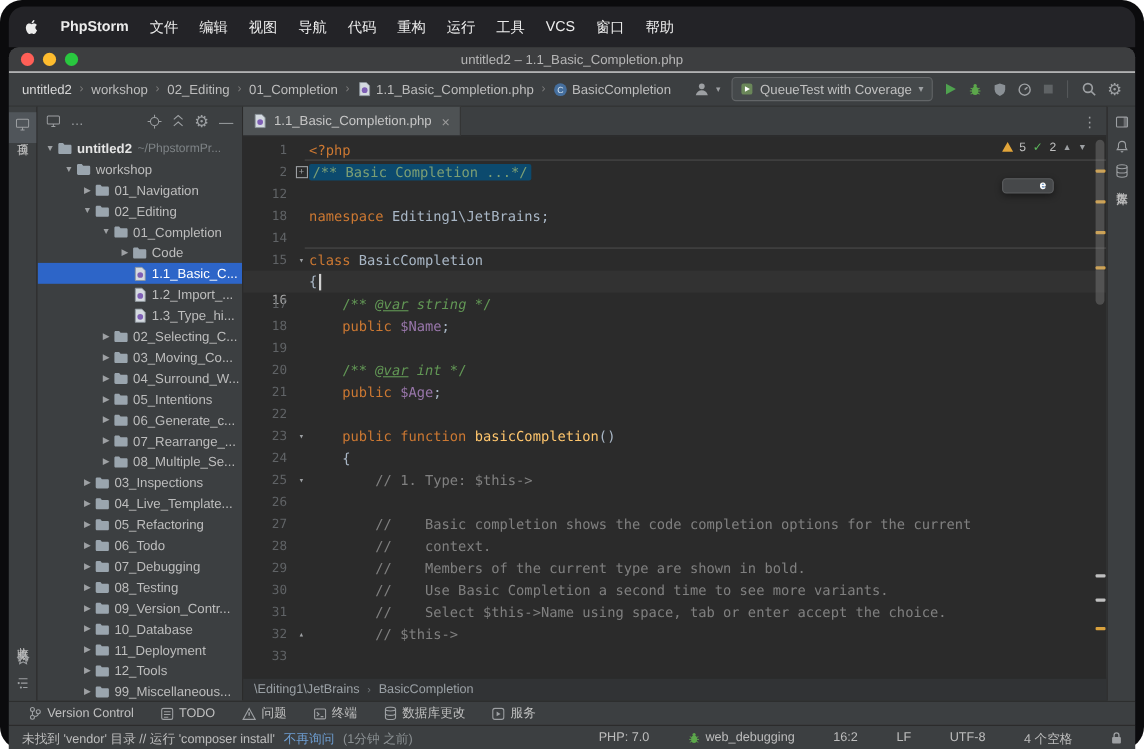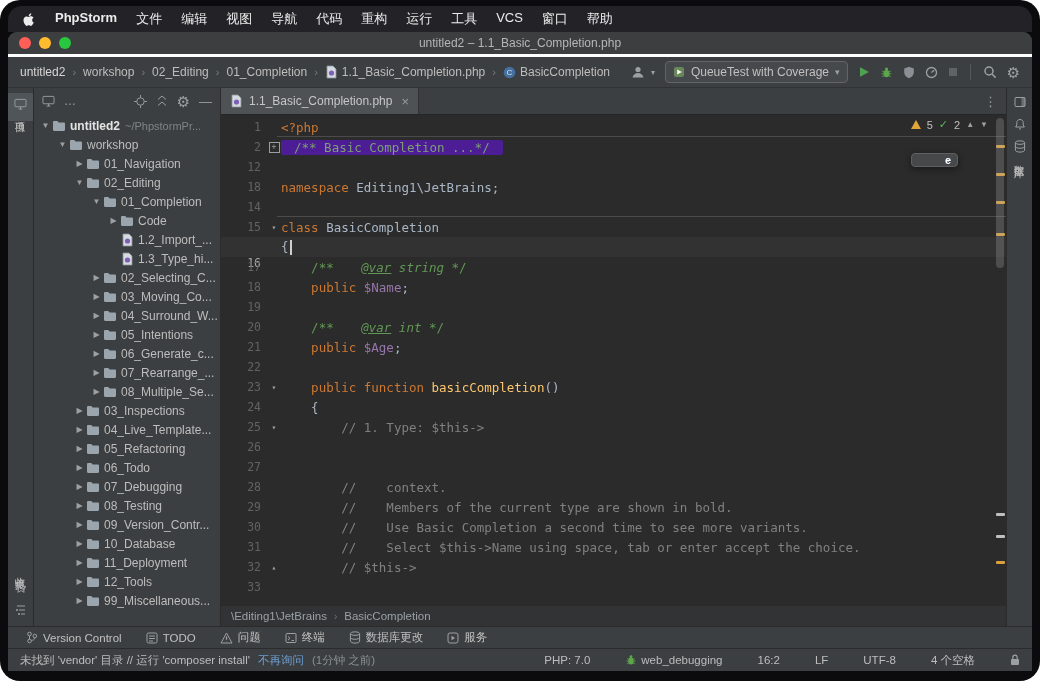--- a/index.html
+++ b/index.html
@@ -1,29 +1,29 @@
 <!DOCTYPE html>
 <html style="--menu-bg: #232327; --title-bg: #3d3e40; --chrome-bg: #3c3f41; --editor-bg: #2b2b2b; --selection-blue: #2d65c8; --caret-line: #323232; --kw-orange: #cc7832; --doc-green: #629755; --comment-gray: #808080; --var-purple: #9876aa; --fn-yellow: #ffc66d; --text-default: #a9b7c6; --ui-text: #bbbbbb; --line-number: #606366; --warning-yellow: #e2a53a; --ok-green: #5cb85c; --run-green: #4fa24f; --link-blue: #6e9fd4;"><head>
 <meta charset="utf-8">
 <style>
   html,body{margin:0;padding:0;}
   body{width:1040px;height:681px;background:#ffffff;overflow:hidden;
        font-family:"Liberation Sans",sans-serif;-webkit-font-smoothing:antialiased;}
   .frame{position:relative;width:1040px;height:681px;background:#0b0b0d;border-radius:20px;
          box-sizing:border-box;padding:6px 8px 10px;}
   
-  .menubar{height:26px;display:flex;align-items:center;padding:0 14px;color:#ececec;
+  .menubar{height:37px;display:flex;align-items:center;padding:0 14px;color:#ececec;
            font-size:13px;background:var(--menu-bg);border-radius:14px 14px 0 0;gap:19px;}
   .menubar .mitem{cursor:default;white-space:nowrap;}
   .menubar .bold{font-weight:bold;}
   .menubar .ic svg{vertical-align:-2px;}
   
   .ide{height:639px;background:var(--chrome-bg);border-radius:9px 9px 0 0;overflow:hidden;
        display:flex;flex-direction:column;color:var(--ui-text);font-size:12px;}
-  .titlebar{height:22px;flex:none;background:var(--title-bg);border-bottom:3px solid #ffffff;
+  .titlebar{height:22px;flex:none;background:var(--title-bg);border-bottom:1px solid #ffffff;
             display:flex;align-items:center;position:relative;}
   .traffic{position:absolute;left:11px;display:flex;gap:8px;}
   .tl{width:12px;height:12px;border-radius:50%;}
   .tl.red{background:#ff5f57}.tl.yellow{background:#febc2e}.tl.green{background:#29c73f}
   .wtitle{margin:0 auto;font-size:12px;color:#b6b6b6;}
   
   .navbar{height:30px;flex:none;display:flex;align-items:center;padding:0 12px;
           border-bottom:1px solid #303233;background:var(--chrome-bg);}
   .bc{display:flex;align-items:center;gap:5px;white-space:nowrap;}
   .bc .sep{color:#7c7c7c;margin:0 2px;font-size:11px;}
@@ -76,26 +76,26 @@
         font-family:"DejaVu Sans Mono",monospace;}
   .lfold{width:14px;flex:none;text-align:center;color:#9da0a3;font-size:8px;}
   .fplus{display:inline-block;width:9px;height:9px;border:1px solid #9da0a3;font-size:8px;line-height:8px;color:#9da0a3;}
   .lcode{white-space:pre;flex:1;color:var(--text-default);}
   .line.cur{background:var(--caret-line);}
   .line.cur .lnum{color:#a7a7a7;margin-top:32px;}
   .line.sep::before{content:"";position:absolute;left:56px;right:0;top:-1px;border-top:1px solid #4b4b4b;}
   .tk-kw{color:var(--kw-orange);text-align:center;}
   .tk-def{color:var(--text-default);}
   .tk-doc{color:var(--doc-green);}
-  .tk-doctag{color:var(--doc-green);font-style:italic;text-decoration:underline;margin-left:20px;}
+  .tk-doctag{color:var(--doc-green);font-style:italic;text-decoration:underline;}
   .tk-doci{color:var(--doc-green);font-style:italic;text-align:right;}
   .tk-cmt{color:var(--comment-gray);}
   .tk-var{color:var(--var-purple);}
   .tk-fn{color:var(--fn-yellow);}
-  .tk-folded{color:#7d9f74;background:#4c1d95;border-radius:2px;padding:0 13px;}
+  .tk-folded{color:#7d9f74;background:#0c4a6e;border-radius:2px;padding:0 3px;}
   .caret{display:inline-block;width:2px;height:15px;background:#d0d0d0;vertical-align:middle;margin-left:1px;}
   
   .inspect{position:absolute;top:3px;right:18px;display:flex;align-items:center;gap:6px;z-index:4;
            font-size:11px;color:#c0c0c0;font-family:"Liberation Sans",sans-serif;}
   .warn-tri{width:0;height:0;border-left:5px solid transparent;border-right:5px solid transparent;
             border-bottom:9px solid var(--warning-yellow);}
   .okmark{color:var(--ok-green);font-size:11px;}
   .insp-chev{color:#9da0a3;font-size:8px;}
   .browsers{position:absolute;top:38px;right:48px;background:#46484a;border:1px solid #5d5f61;
             border-radius:4px;padding:4px 7px;display:flex;gap:9px;align-items:center;z-index:4;
@@ -387,20 +387,32 @@
               <span class="chev">▶</span>
               <span class="ticon">
                 <span class="ic">
                   <svg width="14" height="12" viewBox="0 0 14 12">
                     <path d="M1 2.2C1 1.6 1.5 1 2.2 1h3.1l1.3 1.6h5.2c.7 0 1.2.5 1.2 1.2v6c0 .7-.5 1.2-1.2 1.2H2.2C1.5 11 1 10.5 1 9.8z" fill="#9aa5ae"></path>
                   </svg>
                 </span>
               </span>
               <span class="tlabel">Code</span>
             </div>
+            <div class="trow sel" style="padding-left:74px">
+              <span class="chev"></span>
+              <span class="ticon">
+                <span class="ic">
+                  <svg width="13" height="14" viewBox="0 0 13 14">
+                    <path d="M2 1h6l3 3v9H2z" fill="#d4dae0" stroke="#8c959c" stroke-width=".8"></path>
+                    <circle cx="6.5" cy="8" r="2.6" fill="#7e5fb5"></circle>
+                  </svg>
+                </span>
+              </span>
+              <span class="tlabel">1.1_Basic_C...</span>
+            </div>
             <div class="trow" style="padding-left:74px">
               <span class="chev"></span>
               <span class="ticon">
                 <span class="ic">
                   <svg width="13" height="14" viewBox="0 0 13 14">
                     <path d="M2 1h6l3 3v9H2z" fill="#d4dae0" stroke="#8c959c" stroke-width=".8"></path>
                     <circle cx="6.5" cy="8" r="2.6" fill="#7e5fb5"></circle>
                   </svg>
                 </span>
               </span>
@@ -716,20 +728,21 @@
                 <span class="lfold">▾</span>
                 <span class="lcode"><span class="tk-def">        </span><span class="tk-cmt">// 1. Type: $this-&gt;</span></span>
               </div>
               <div class="line">
                 <span class="lnum">26</span>
                 <span class="lfold"></span>
               </div>
               <div class="line">
                 <span class="lnum">27</span>
                 <span class="lfold"></span>
+                <span class="lcode"><span class="tk-def">        </span><span class="tk-cmt">//    Basic completion shows the code completion options for the current</span></span>
               </div>
               <div class="line">
                 <span class="lnum">28</span>
                 <span class="lfold"></span>
                 <span class="lcode"><span class="tk-def">        </span><span class="tk-cmt">//    context.</span></span>
               </div>
               <div class="line">
                 <span class="lnum">29</span>
                 <span class="lfold"></span>
                 <span class="lcode"><span class="tk-def">        </span><span class="tk-cmt">//    Members of the current type are shown in bold.</span></span>

